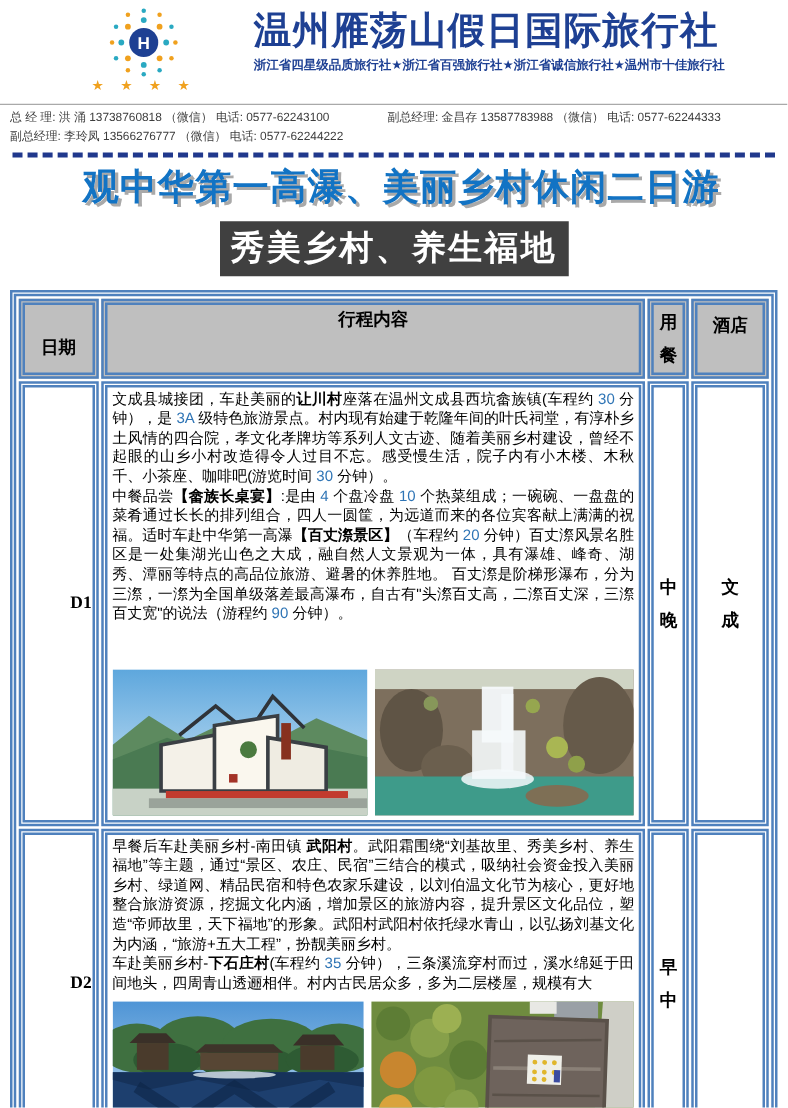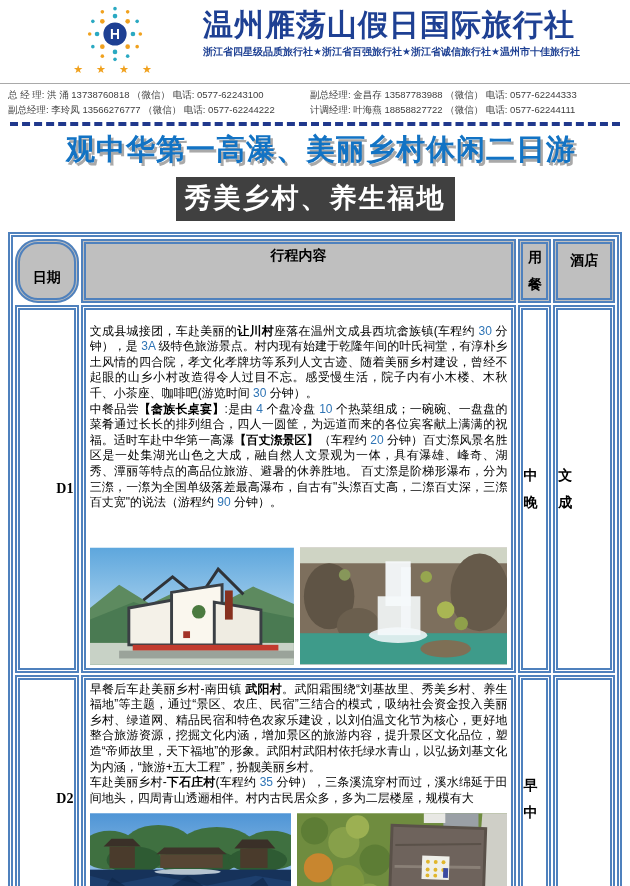--- a/index.html
+++ b/index.html
@@ -40,34 +40,34 @@
   
   .itinerary-table {
     margin-left:8px; width:614px; table-layout:fixed;
     border-collapse:separate; border-spacing:2px; border:5px double #4f81bd;
   }
   .itinerary-table td { border:5px double #4f81bd; background:#fff; }
   .col-date { width:62px; } .col-content { width:424px; }
   .col-meals { width:32px; } .col-hotel { width:60px; }
 
   td.th { background:#bfbfbf; font-size:14px; font-weight:bold; text-align:center;margin-left:40px; }
-  .th-date { vertical-align:middle; height:56px; padding-top:14px;border-radius:23px; }
+  .th-date { vertical-align:middle; height:56px; padding-top:14px; }
   .th-content { vertical-align:top; padding-top:3px; }
   .th-meals { vertical-align:middle; }
   .th-hotel { vertical-align:top; padding-top:8px; }
 
   .stack { display:inline-block; width:1.05em; word-break:break-all; line-height:1.9; font-weight:bold; font-size:14px; }
 
   .date-cell { text-align:center; vertical-align:middle;
     font-family:"Liberation Serif","DejaVu Serif",serif; font-weight:bold; font-size:14px;padding-left:36px; }
-  .meals-cell, .hotel-cell { vertical-align:middle; }
+  .meals-cell, .hotel-cell { text-align:center; vertical-align:middle; }
 
   .content-cell { vertical-align:top; padding:2px 4px; }
   .content-inner { display:flex; flex-direction:column; overflow:hidden; }
-  .h-d1 { height:342px;margin-top:12px; }
+  .h-d1 { height:342px; }
   .h-d2 { height:234px; }
   .paras { flex:1 1 auto; overflow:hidden; font-size:12px; line-height:1.3; text-align:justify; }
   .seg-bold { font-weight:bold; }
   .seg-num { color:#2e74b5; }
 
   .photo-row { flex:0 0 auto; display:flex; gap:6px; margin-top:4px; }
   .photo { display:block; border:0; }
 </style>
 </head>
 <body>
@@ -108,21 +108,20 @@
   </div>
 </div>
 
 <div class="contacts">
   <div class="contacts-col">
     <div class="contact-line">总 经 理: 洪  涌 13738760818 （微信） 电话: 0577-62243100</div>
     <div class="contact-line">副总经理: 李玲凤 13566276777 （微信） 电话: 0577-62244222</div>
   </div>
   <div class="contacts-col">
     <div class="contact-line">副总经理: 金昌存 13587783988 （微信） 电话: 0577-62244333</div>
-    <div class="contact-line">计调经理: 叶海燕 18858827722 （微信） 电话: 0577-62244111</div>
   </div>
 </div>
 
 <div class="dash-line"></div>
 
 <div class="main-title">观中华第一高瀑、美丽乡村休闲二日游</div>
 
 <div class="subtitle-wrap">
   <span class="subtitle">秀美乡村、养生福地</span>
 </div>

